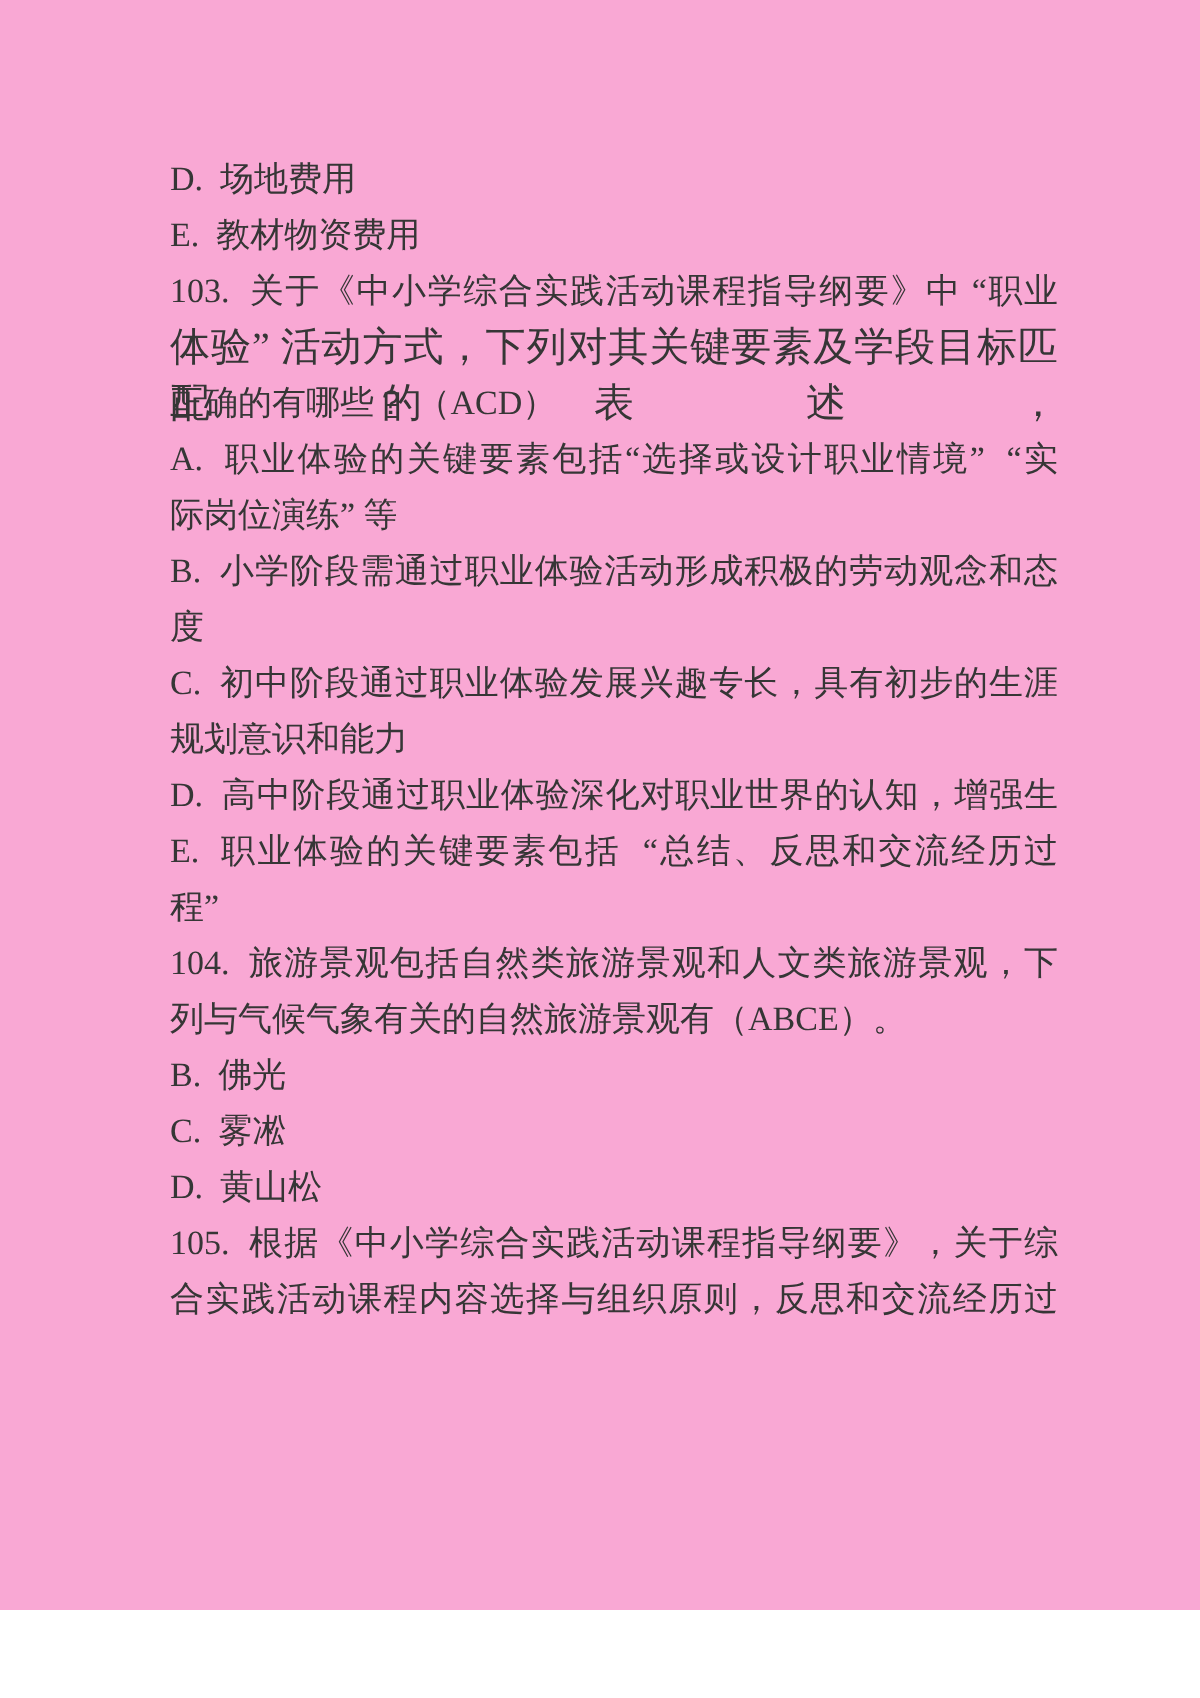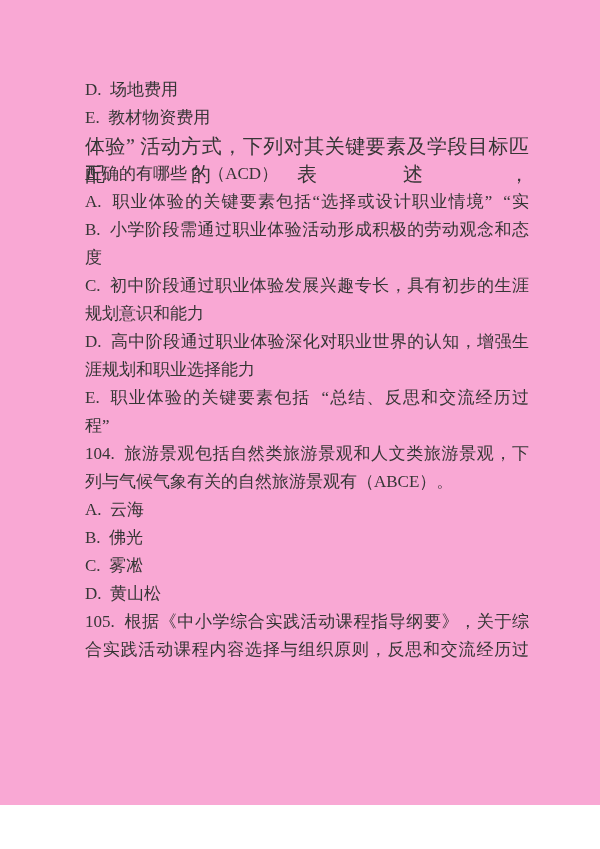--- a/index.html
+++ b/index.html
@@ -36,33 +36,33 @@
     font-size: 20px;
   }
 </style>
 </head>
 <body>
 
 <div class="page">
   <div class="text-column">
     <div class="line">D.  场地费用</div>
     <div class="line">E.  教材物资费用</div>
+    <div class="line just">103.  关于《中小学综合实践活动课程指导纲要》中 “职业</div>
     <div class="line just tight">体验” 活动方式，下列对其关键要素及学段目标匹配的表述，</div>
     <div class="line">正确的有哪些？ （ACD）</div>
     <div class="line just">A.  职业体验的关键要素包括“选择或设计职业情境”  “实</div>
+    <div class="line">际岗位演练” 等</div>
     <div class="line just">B.  小学阶段需通过职业体验活动形成积极的劳动观念和态</div>
     <div class="line">度</div>
     <div class="line just">C.  初中阶段通过职业体验发展兴趣专长，具有初步的生涯</div>
     <div class="line">规划意识和能力</div>
     <div class="line just">D.  高中阶段通过职业体验深化对职业世界的认知，增强生</div>
-    <div class="line">涯规划和职业选择能力</div>
     <div class="line just">E.  职业体验的关键要素包括  “总结、反思和交流经历过</div>
     <div class="line">程”</div>
     <div class="line just">104.  旅游景观包括自然类旅游景观和人文类旅游景观，下</div>
     <div class="line">列与气候气象有关的自然旅游景观有（ABCE）。</div>
-    <div class="line">A.  云海</div>
     <div class="line">B.  佛光</div>
     <div class="line">C.  雾凇</div>
     <div class="line">D.  黄山松</div>
     <div class="line just">105.  根据《中小学综合实践活动课程指导纲要》，关于综</div>
     <div class="line just">合实践活动课程内容选择与组织原则，反思和交流经历过</div>
   </div>
 </div>
 
 </body></html>

